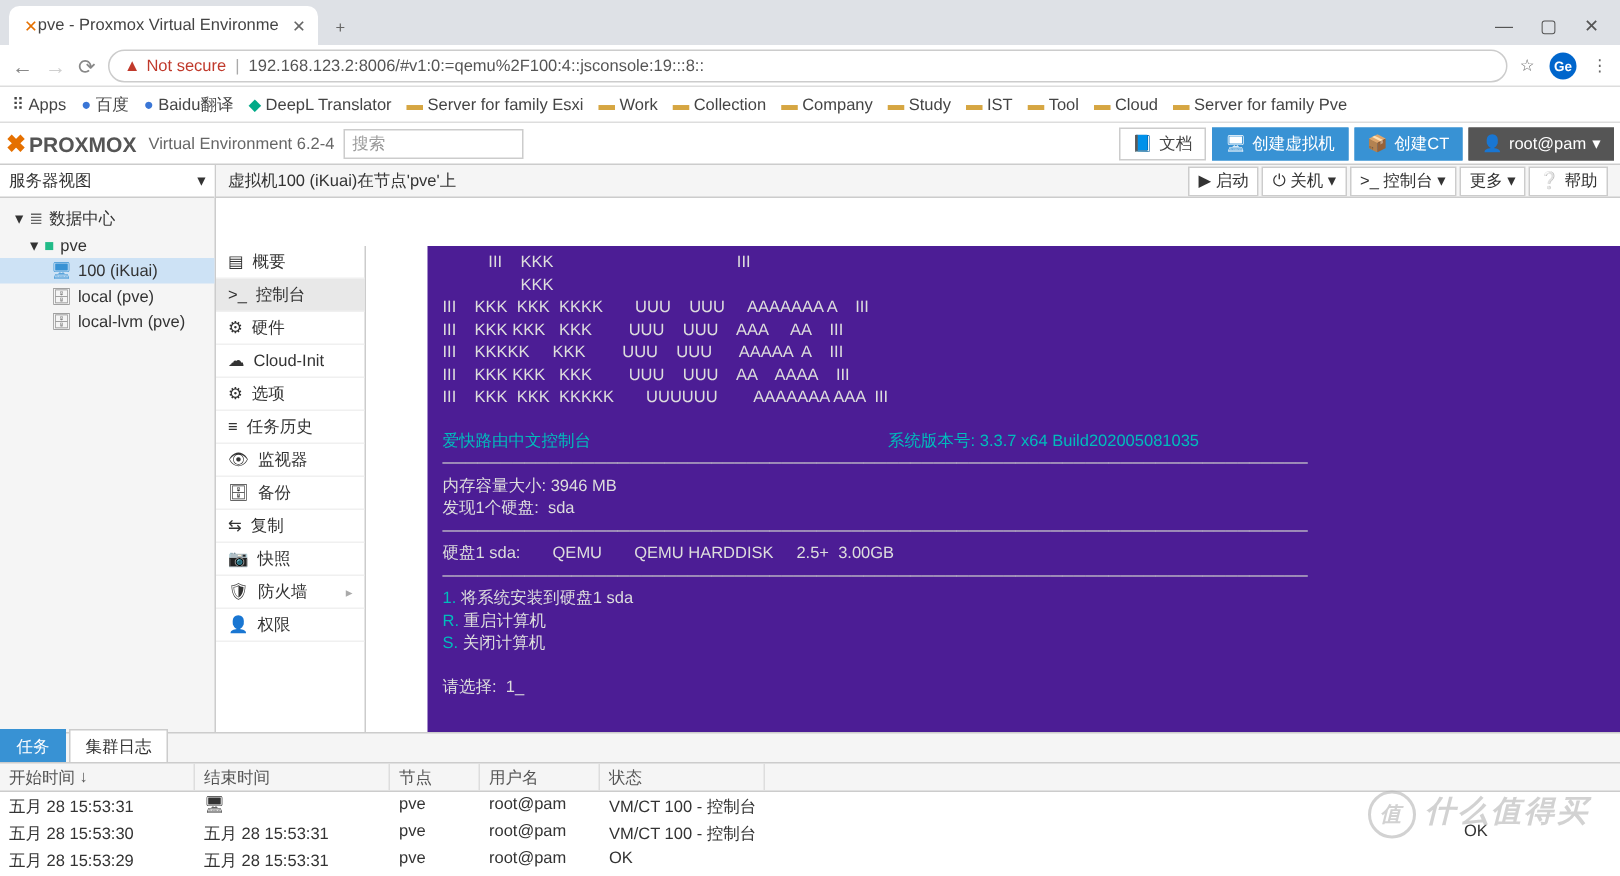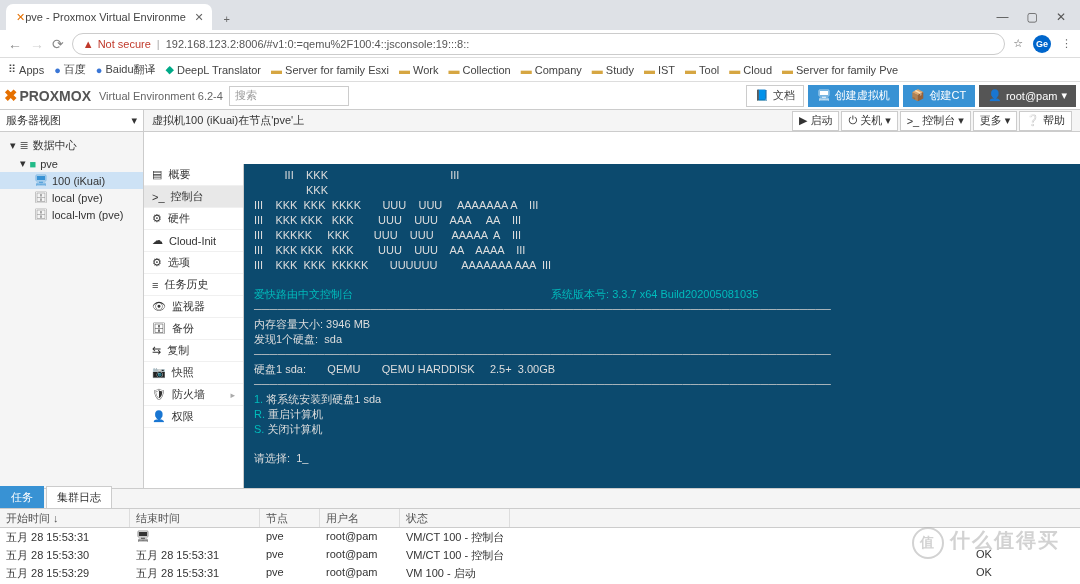--- a/index.html
+++ b/index.html
@@ -42,33 +42,33 @@
 .crumb-bar { height:22px; border-bottom:1px solid #ccc; display:flex; align-items:center; padding:0 8px; background:#f5f5f5;justify-content:space-between;}
 .crumb-wrap{flex:1;display:flex;}
 .tool-btns{display:flex;gap:2px;}
 .tbtn{height:20px;padding:0 6px;border:1px solid #ccc;display:flex;align-items:center;gap:3px;background:#fff;}
 .menu-col { flex:1;}
 .mrow { height:22px; display:flex; align-items:center; padding:0 8px; gap:6px; font-size:11px; border-bottom:1px solid #f0f0f0;}
 .mrow.sel { background:#e8e8e8;}
 .mrow .arr { margin-left:auto; color:#aaa; font-size:9px;}
 .right-area { flex:1; display:flex; flex-direction:column;gap:32px;}
 .content-col{flex:1;display:flex;}
-.console { flex:1; background:#0c4a6e; color:#aaa; font-family: "Courier New", monospace; font-size:11px; padding:4px 10px; white-space:pre; overflow:hidden; line-height:14px;}
+.console { flex:1; background:#4c1d95; color:#aaa; font-family: "Courier New", monospace; font-size:11px; padding:4px 10px; white-space:pre; overflow:hidden; line-height:14px;margin-left:41px;}
 .console .cy { color:#00bcbc;}
 .console .wh { color:#ddd;}
 .console .pr { color:#ccc;}
 .bot-tabs { height:20px; border-top:1px solid #ccc; display:flex; align-items:flex-end; background:#f5f5f5;}
 .btab { padding:3px 10px; font-size:11px; border:1px solid #ccc; border-bottom:none; margin-right:2px; background:#fff;}
 .btab.act { background:#3892d4; color:#fff; border-color:#3892d4;}
 .thdr { display:flex; height:20px; background:#f5f5f5; border-top:1px solid #ccc; border-bottom:1px solid #ccc;}
 .thdr > div { padding:3px 6px; border-right:1px solid #ddd; font-size:11px; color:#555; display:flex;align-items:center;gap:3px;}
 .trow { display:flex; height:18px; font-size:11px;}
 .trow > div { padding:2px 6px;}
 .c1{width:130px;} .c2{width:130px;} .c3{width:60px;} .c4{width:80px;} .c5{flex:1;} .c6{width:110px;}
-.watermark{position:absolute;right:20px;bottom:25px;color:rgba(180,180,180,.6);font-size:20px;font-weight:bold;pointer-events:none;letter-spacing:2px;}
+.watermark{position:absolute;right:20px;bottom:25px;color:rgba(180,180,180,.6);font-size:20px;font-weight:bold;pointer-events:none;letter-spacing:2px;font-style:italic;}
 .watermark .cir{display:inline-flex;width:32px;height:32px;border:2px solid rgba(180,180,180,.6);border-radius:50%;align-items:center;justify-content:center;font-size:14px;margin-right:6px;}
 </style>
 </head>
 <body>
 
 <div class="chrome-top">
   <div class="tab">
     <span style="color:#e57000;">✕</span>
     <span>pve - Proxmox Virtual Environme</span>
     <span class="x">✕</span>
@@ -305,21 +305,20 @@
       <div class="c3">pve</div>
       <div class="c4">root@pam</div>
       <div class="c5">VM/CT 100 - 控制台</div>
       <div class="c6">OK</div>
     </div>
     <div class="trow">
       <div class="c1">五月 28 15:53:29</div>
       <div class="c2">五月 28 15:53:31</div>
       <div class="c3">pve</div>
       <div class="c4">root@pam</div>
-      <div class="c5">VM 100 - 启动</div>
       <div class="c6">OK</div>
     </div>
     <div class="trow">
       <div class="c1">五月 28 15:52:46</div>
       <div class="c2">五月 28 15:52:47</div>
       <div class="c3">pve</div>
       <div class="c4">root@pam</div>
       <div class="c5">VM 100 - 创建</div>
       <div class="c6">OK</div>
     </div>

